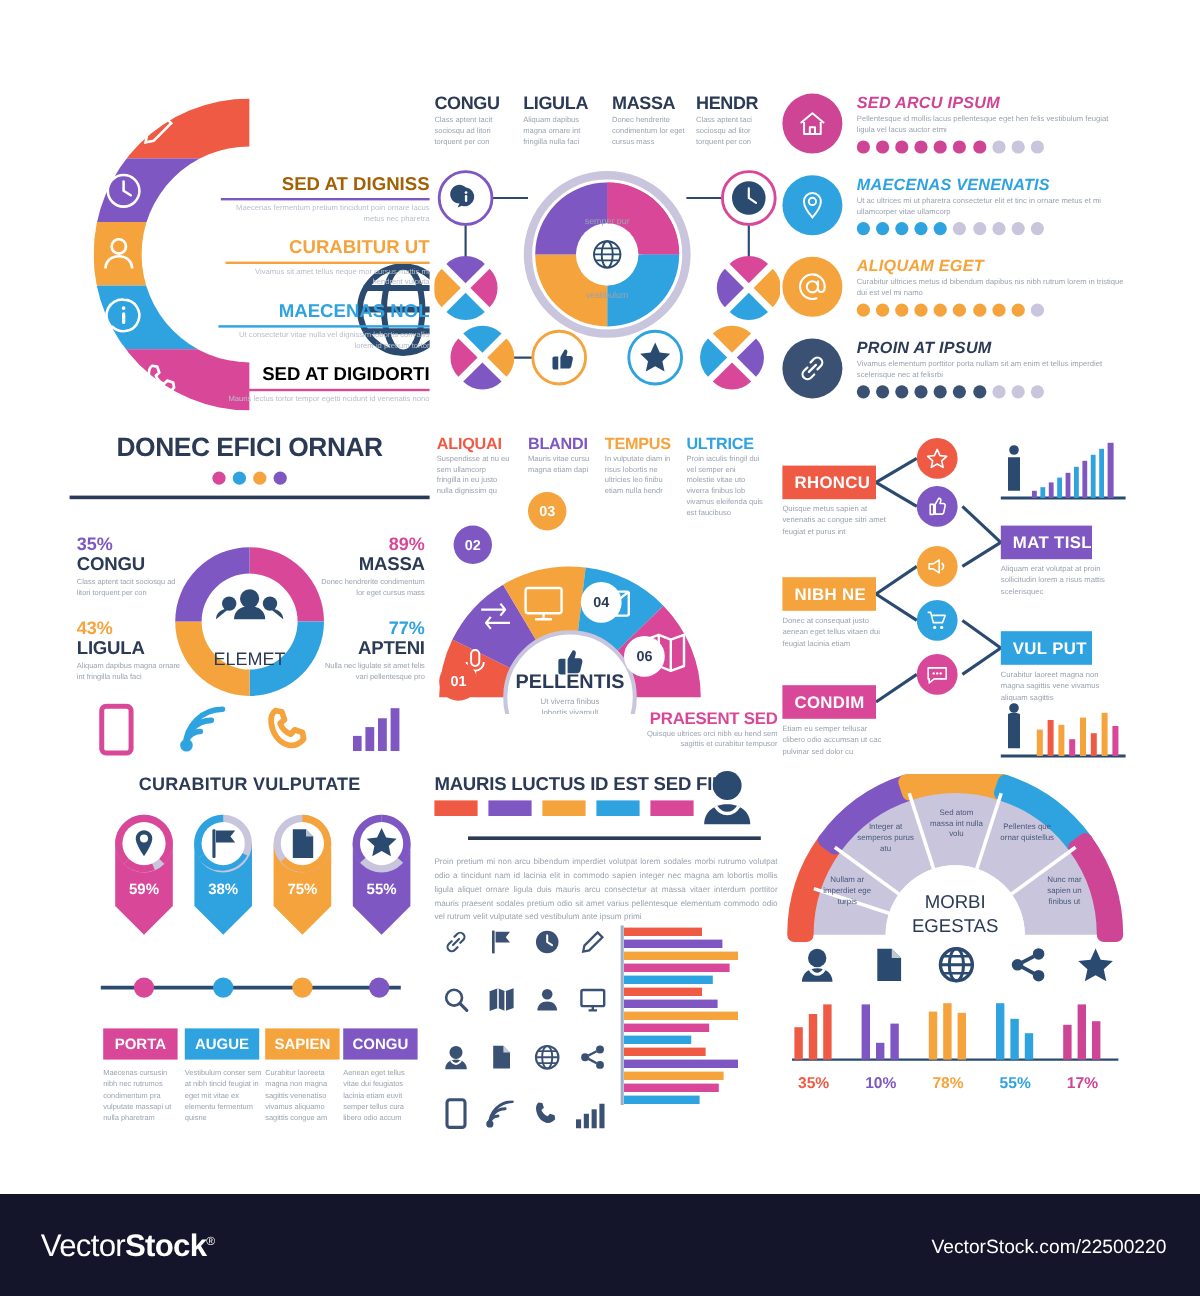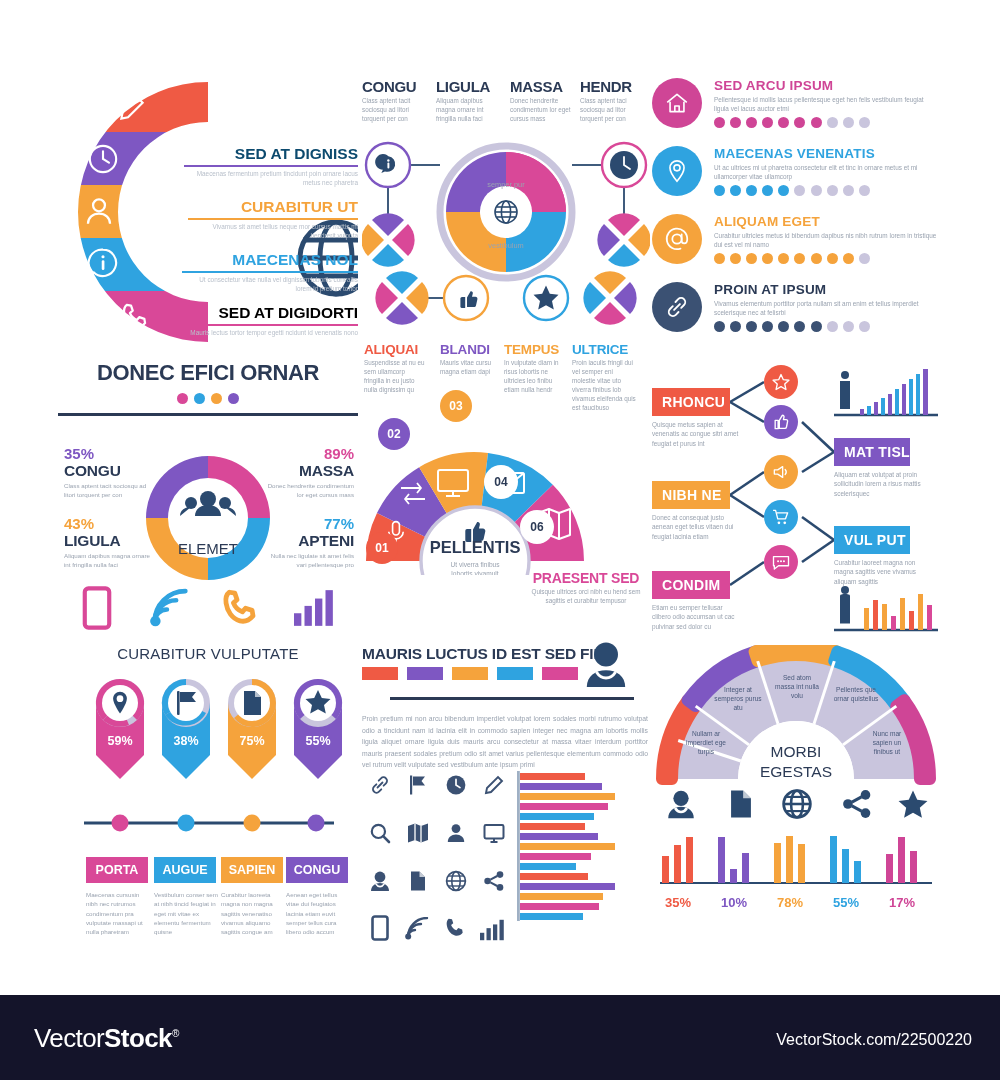--- a/index.html
+++ b/index.html
@@ -23,38 +23,38 @@
   #r1c2 { left:362px; top:78px; width:288px; height:268px; }
   .colhead { position:absolute; top:0; }
   .colhead .ttl { font-size:15px; font-weight:bold; color:#2b3a55; letter-spacing:-.3px;}
   .colhead .sub { font-size:6.3px; color:#9aa3b0; line-height:1.4; margin-top:2px; }
 
   
   #r1c3 { left:652px; top:78px; width:288px; height:268px; }
   .ilrow { position:absolute; left:0; width:288px; height:62px; }
   .ilcirc { position:absolute; left:0; top:0; width:50px; height:50px; border-radius:50%;
             display:flex; align-items:center; justify-content:center; color:#fff; }
-  .iltitle { position:absolute; left:62px; top:0px; font-size:13.5px; font-weight:bold; letter-spacing:.2px;}
+  .iltitle { position:absolute; left:62px; top:0px; font-size:13.5px; font-weight:bold; letter-spacing:.2px;font-style:italic;}
   .ildesc { position:absolute; left:62px; top:17px; font-size:6.4px; color:#9aa3b0; line-height:1.45; width:225px; }
   .ildots { position:absolute; left:62px; top:39px; display:flex; gap:5.1px; }
   .dot { width:11px; height:11px; border-radius:50%; }
 
   
   #r2c1 { left:58px; top:360px; width:300px; height:278px; }
   .sec-head { text-align:center; font-size:22px; font-weight:bold; color:#2b3a55; letter-spacing:-.4px; }
   .dotrow { display:flex; gap:6px; justify-content:center; margin-top:7px; }
   .dotrow .d { width:11px; height:11px; border-radius:50%; }
   .hr { height:2.5px; background:#2b3a55; margin-top:9px; }
   .statblk { position:absolute; width:88px; }
   .statblk .pc { font-size:15px; font-weight:bold; }
   .statblk .nm { font-size:15.5px; font-weight:bold; color:#2b3a55; letter-spacing:-.2px; }
   .statblk .tx { font-size:6.2px; color:#9aa3b0; line-height:1.4; margin-top:2px; }
 
   
-  #r2c2 { left:362px; top:340px; width:288px; height:278px; }
+  #r2c2 { left:362px; top:360px; width:288px; height:278px; }
   .fanhead { position:absolute; }
   .fanhead .t { font-size:13.5px; font-weight:bold; letter-spacing:-.2px;}
   .fanhead .s { font-size:6.3px; color:#9aa3b0; line-height:1.42; margin-top:2px; }
   .numbub { position:absolute; border-radius:50%; display:flex; align-items:center;
             justify-content:center; color:#fff; font-size:12px; font-weight:bold; }
 
   
   #r2c3 { left:652px; top:360px; width:288px; height:278px; }
   .flowbox { position:absolute; color:#fff; font-size:14px; font-weight:bold;
              display:flex; align-items:center; letter-spacing:.3px; }
@@ -129,21 +129,21 @@
     <svg class="arcicon" style="left:28px;top:168px" width="34" height="34" viewBox="0 0 24 24">
       <path d="M12 2.6a9.3 9.3 0 1 1-6.4 16.1L3 21.4l1.3-3.3A9.3 9.3 0 0 1 12 2.6z" fill="none" stroke="#fff" stroke-width="1.5"></path>
       <circle cx="12" cy="7.6" r="1.1" fill="#fff"></circle>
       <rect x="11.1" y="10" width="1.9" height="7" rx=".9" fill="#fff"></rect>
     </svg>
     <svg class="arcicon" style="left:60px;top:222px" width="34" height="34" viewBox="0 0 24 24">
       <path d="M6.2 3.4l3 .5 1.2 3.6-2 1.7c.9 2.3 2.6 4 4.9 4.9l1.7-2 3.6 1.2.5 3C17.6 18 15 19.8 12 19 7.6 17.8 5 13.6 4.4 9.3 4 6.6 4.9 4.4 6.2 3.4z" fill="none" stroke="#fff" stroke-width="1.6" stroke-linejoin="round"></path>
     </svg>
 
     <div class="arcrow" style="top:67px;left:126px;width:174px">
-      <div class="lbl" style="color:#0c4a6e">SED AT DIGNISS</div>
+      <div class="lbl" style="color:#a16207">SED AT DIGNISS</div>
       <div class="rule" style="background:#7e57c2;width:174px"></div>
       <div class="desc">Maecenas fermentum pretium tincidunt poin ornare lacus metus nec pharetra</div>
     </div>
     <div class="arcrow" style="top:120px;left:130px;width:170px">
       <div class="lbl" style="color:#f5a33c">CURABITUR UT</div>
       <div class="rule" style="background:#f5a33c;width:170px"></div>
       <div class="desc">Vivamus sit amet tellus neque mor cursus mattis mi hendrerit vulputa</div>
     </div>
     <div class="arcrow" style="top:173px;left:124px;width:176px">
       <div class="lbl" style="color:#2fa3e0">MAECENAS NOL</div>
@@ -439,21 +439,21 @@
       <div class="s">Mauris vitae cursu magna etiam dapi</div>
     </div>
     <div class="fanhead" style="left:142px;top:2px;width:62px">
       <div class="t" style="color:#f5a33c">TEMPUS</div>
       <div class="s">In vulputate diam in risus lobortis ne ultricies leo finibu etiam nulla  hendr</div>
     </div>
     <div class="fanhead" style="left:210px;top:2px;width:64px">
       <div class="t" style="color:#2fa3e0">ULTRICE</div>
       <div class="s">Proin iaculis fringil dui vel semper eni molestie vitae uto viverra finibus lob vivamus eleifenda quis est faucibuso</div>
     </div>
-    <div class="fanhead" style="left:162px;top:230px;width:124px;text-align:center">
+    <div class="fanhead" style="left:162px;top:230px;width:124px;text-align:right">
       <div class="t" style="color:#d94898;font-size:14px">PRAESENT SED</div>
       <div class="s">Quisque ultrices orci nibh eu hend sem sagittis et curabitur tempusor</div>
     </div>
 
     <svg width="288" height="160" style="position:absolute;left:0;top:75px">
       <g transform="translate(113,146)">
 
         <path d="M -54 0 A 54 54 0 0 1 -48.5 -23.6 L -98 -48 A 109 109 0 0 0 -109 0 Z" fill="#ef5a44"></path>
         <path d="M -48.5 -23.6 A 54 54 0 0 1 -27.6 -46.4 L -55.8 -93.8 A 109 109 0 0 0 -98 -48 Z" fill="#7e57c2"></path>
         <path d="M -27.6 -46.4 A 54 54 0 0 1 6.5 -53.6 L 13 -108 A 109 109 0 0 0 -55.8 -93.8 Z" fill="#f5a33c"></path>
@@ -593,21 +593,21 @@
       <rect x="50" y="22" width="5" height="26" fill="#f5a33c"></rect>
       <rect x="59" y="34" width="5" height="14" fill="#d94898"></rect>
       <rect x="68" y="16" width="5" height="32" fill="#f5a33c"></rect>
       <rect x="77" y="29" width="5" height="19" fill="#ef5a44"></rect>
       <rect x="86" y="12" width="5" height="36" fill="#f5a33c"></rect>
       <rect x="95" y="23" width="5" height="25" fill="#d94898"></rect>
     </svg>
   </div>
 
   <div class="panel" id="r3c1">
-    <div style="text-align:center;font-size:15px;font-weight:normal;color:#2b3a55;letter-spacing:.2px">CURABITUR VULPUTATE</div>
+    <div style="text-align:center;font-size:15px;font-weight:bold;color:#2b3a55;letter-spacing:.2px">CURABITUR VULPUTATE</div>
 
     <svg width="300" height="200" style="position:absolute;left:0;top:26px">
 
       <g transform="translate(38,8)">
         <path d="M0 24 h48 v52 l-24 24 -24 -24 z" fill="#d94898"></path>
         <circle cx="24" cy="24" r="24" fill="#c9c5dd"></circle>
         <path d="M24 0 A24 24 0 0 1 41 41 L24 24 Z" fill="#d94898"></path>
         <path d="M24 0 A24 24 0 0 0 7 41 L24 24 Z" fill="#d94898"></path>
         <path d="M7 41 A24 24 0 0 0 33 46 L24 24 Z" fill="#d94898"></path>
         <circle cx="24" cy="24" r="18" fill="#fff"></circle>

